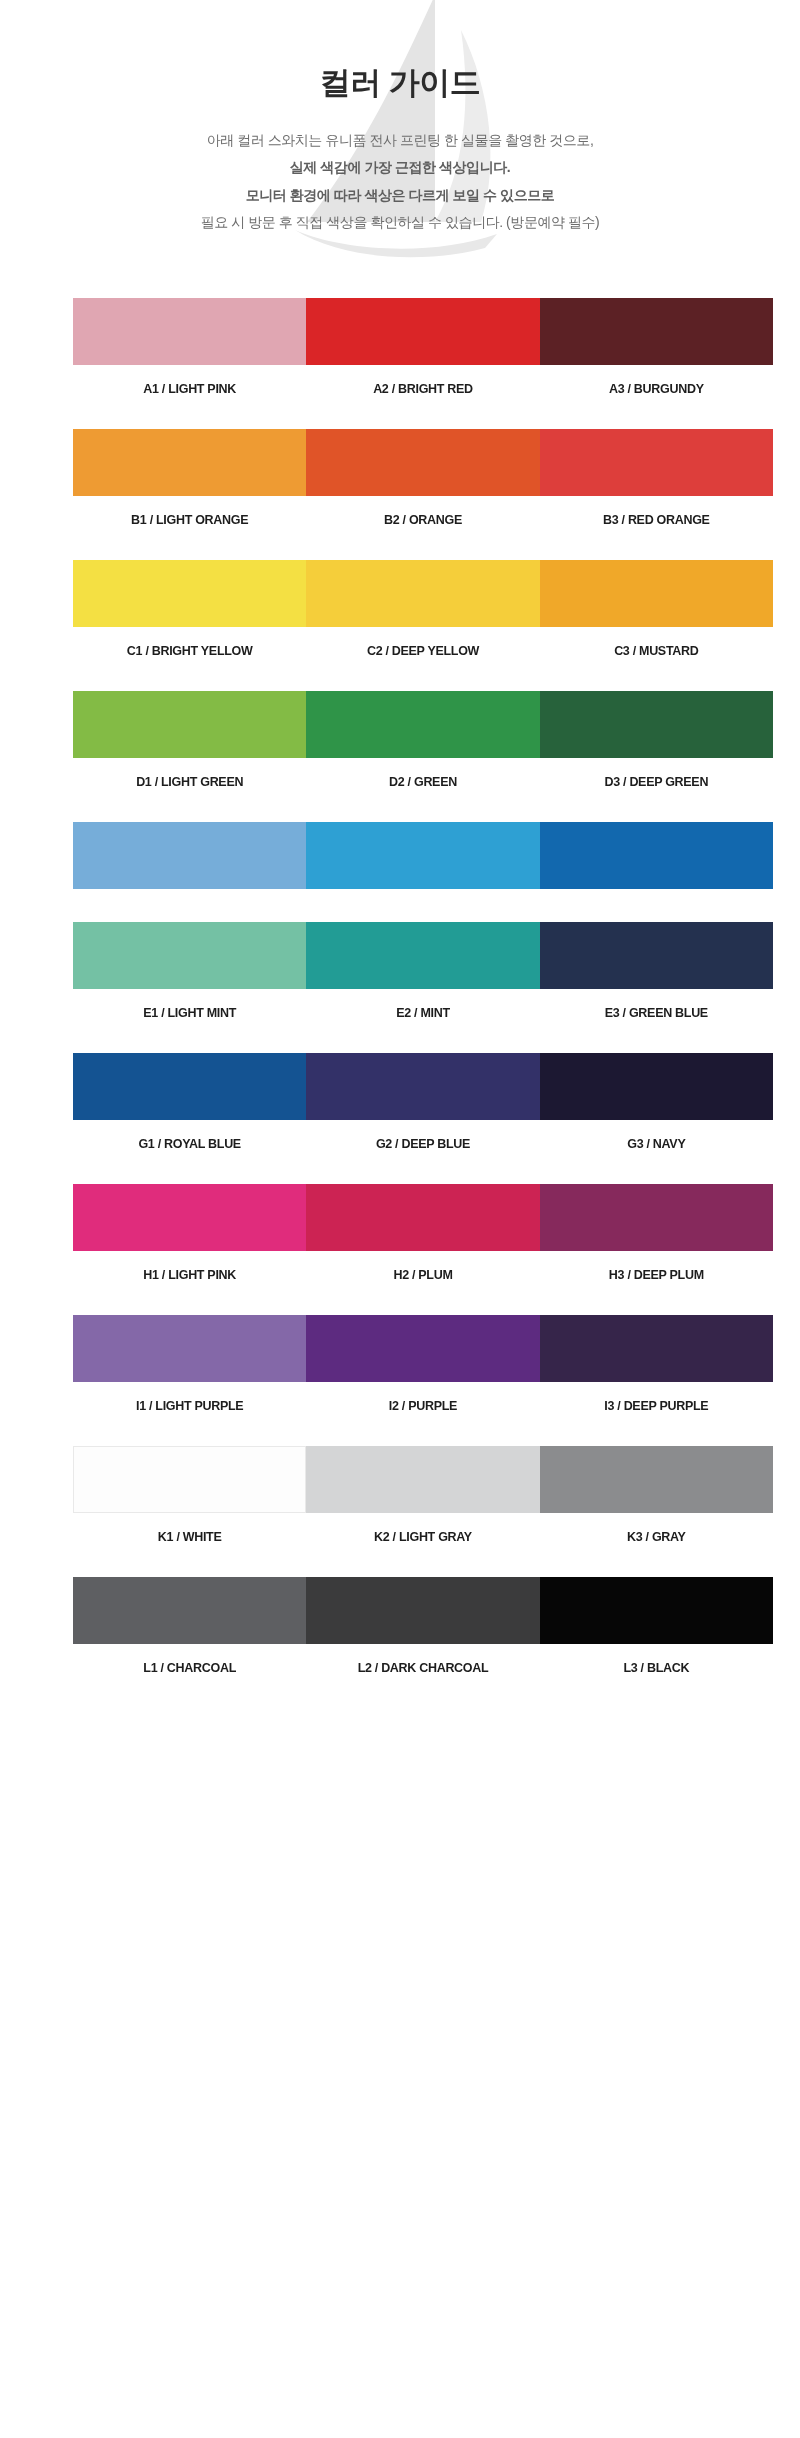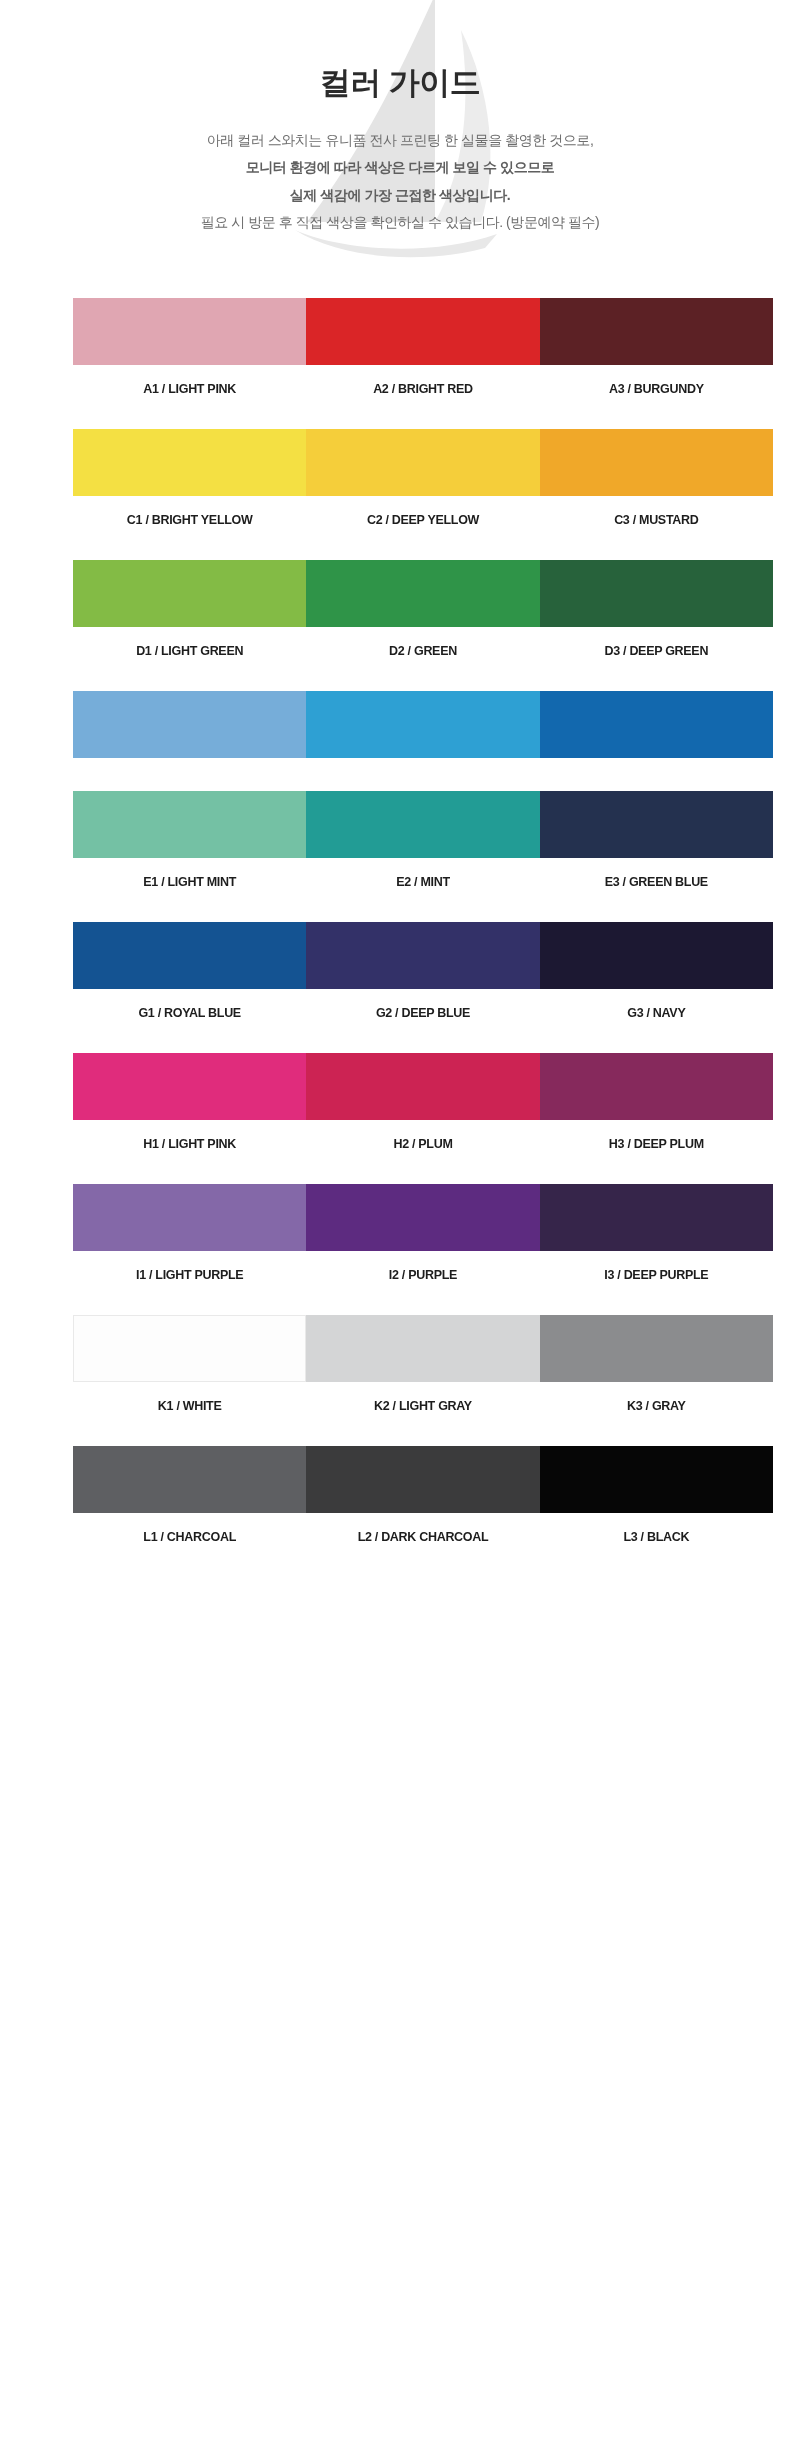--- a/index.html
+++ b/index.html
@@ -121,41 +121,53 @@
     <svg class="watermark" viewBox="0 0 230 270" xmlns="http://www.w3.org/2000/svg" aria-hidden="true">
       <path d="M150 5 C 120 70, 95 125, 52 190 C 40 208, 30 222, 22 232 L 150 232 Z" fill="#e4e4e4"></path>
       <path d="M176 40 C 186 110, 180 180, 150 232 L 196 232 C 214 175, 206 100, 176 40 Z" fill="#ececec"></path>
       <path d="M10 240 C 60 262, 150 266, 212 244 L 200 258 C 140 274, 58 270, 10 240 Z" fill="#e8e8e8"></path>
     </svg>
 
     <div class="header-inner">
       <h1 class="page-title">컬러 가이드</h1>
 
       <p class="desc-line">아래 컬러 스와치는 유니폼 전사 프린팅 한 실물을 촬영한 것으로,</p>
+      <p class="desc-line strong">실제 색감에 가장 근접한 색상입니다.</p>
       <p class="desc-line strong">모니터 환경에 따라 색상은 다르게 보일 수 있으므로</p>
-      <p class="desc-line strong">실제 색감에 가장 근접한 색상입니다.</p>
       <p class="desc-line">필요 시 방문 후 직접 색상을 확인하실 수 있습니다. (방문예약 필수)</p>
     </div>
   </div>
 
   <div class="swatch-area">
 
     <div class="swatch-row">
       <div class="swatch-strip">
         <div class="swatch-cell" style="background-color: rgb(224, 166, 178);"></div>
         <div class="swatch-cell" style="background-color: rgb(218, 37, 39);"></div>
         <div class="swatch-cell" style="background-color: rgb(92, 33, 37);"></div>
       </div>
       <div class="label-strip">
         <div class="swatch-label">A1 / LIGHT PINK</div>
         <div class="swatch-label">A2 / BRIGHT RED</div>
         <div class="swatch-label">A3 / BURGUNDY</div>
       </div>
     </div>
 
+    <div class="swatch-row">
+      <div class="swatch-strip">
+        <div class="swatch-cell" style="background-color: rgb(238, 155, 51);"></div>
+        <div class="swatch-cell" style="background-color: rgb(224, 84, 40);"></div>
+        <div class="swatch-cell" style="background-color: rgb(221, 62, 59);"></div>
+      </div>
+      <div class="label-strip">
+        <div class="swatch-label">B1 / LIGHT ORANGE</div>
+        <div class="swatch-label">B2 / ORANGE</div>
+        <div class="swatch-label">B3 / RED ORANGE</div>
+      </div>
+    </div>
 
     <div class="swatch-row">
       <div class="swatch-strip">
         <div class="swatch-cell" style="background-color: rgb(244, 224, 67);"></div>
         <div class="swatch-cell" style="background-color: rgb(245, 206, 58);"></div>
         <div class="swatch-cell" style="background-color: rgb(240, 168, 41);"></div>
       </div>
       <div class="label-strip">
         <div class="swatch-label">C1 / BRIGHT YELLOW</div>
         <div class="swatch-label">C2 / DEEP YELLOW</div>

